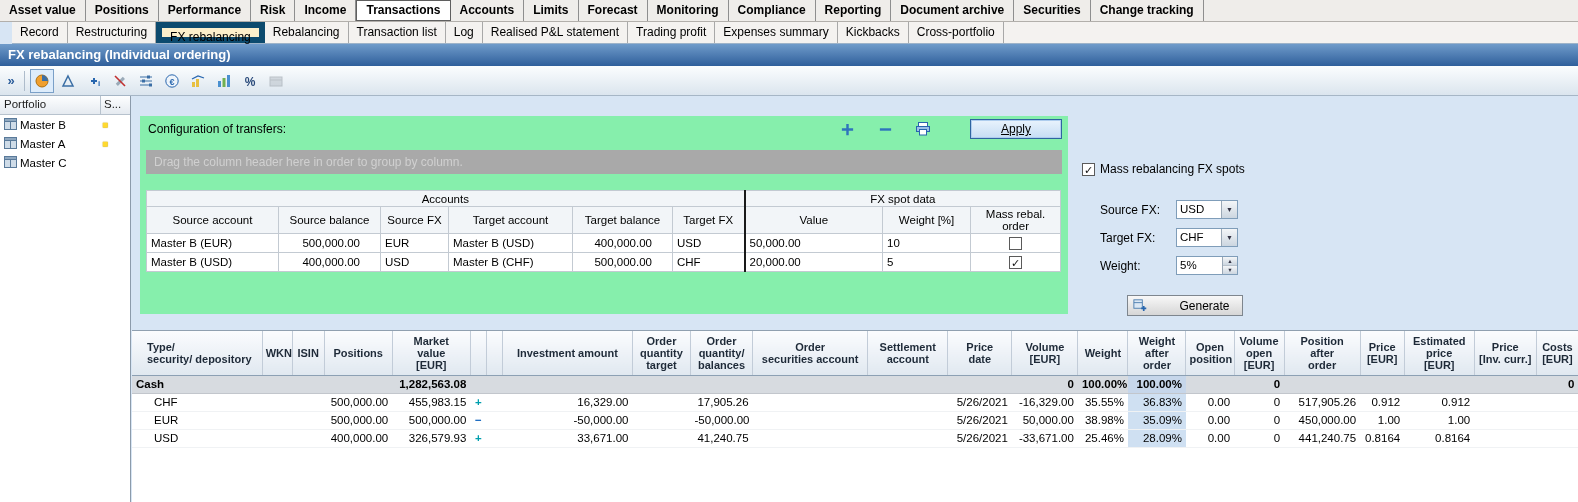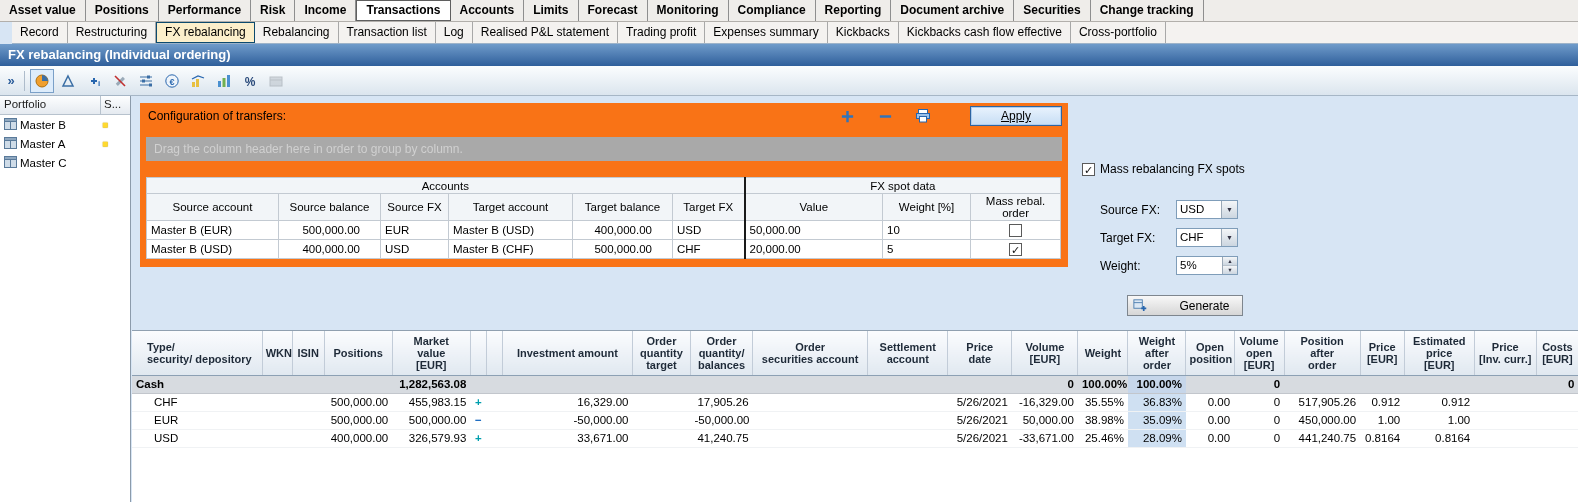--- a/index.html
+++ b/index.html
@@ -6,21 +6,21 @@
   html,body { width:1578px; height:502px; }
   body { font-family:"Liberation Sans",sans-serif; background:#d7e5f4; overflow:hidden; }
   .app { position:relative; width:1578px; height:502px; background:#d7e5f4; overflow:hidden; }
 
   
   .menubar { position:absolute; top:0; left:0; right:0; height:22px; background:#efedea; border-bottom:1px solid #b2afab; display:flex; align-items:stretch; }
   .mtab { padding:0 9px; font-size:12px; font-weight:bold; line-height:21px; border-right:1px solid #8e8e8e; color:#000; white-space:nowrap; cursor:default; }
   .mtab.active { background:#fff; border:1px solid #5f5f5f; line-height:19px; }
   .subtabbar { position:absolute; top:22px; left:12px; right:0; height:22px; background:#f4f2f0; border-bottom:1px solid #9db3c9; display:flex; align-items:stretch; }
   .stab { padding:0 8px; font-size:12px; line-height:21px; border-right:1px solid #a8a8a8; white-space:nowrap; cursor:default; }
-  .stab.active { background:#fcefcb; border:1px solid #0c4a6e; line-height:19px; }
+  .stab.active { background:#fcefcb; border:6px solid #0c4a6e; line-height:19px; }
 
   .titlebar { position:absolute; top:44px; left:0; right:0; height:22px; background:linear-gradient(#6f9bca,#2f5f9b); color:#fff; font-weight:bold; font-size:13px; line-height:22px; padding-left:8px; }
 
   
   .toolbar { position:absolute; top:66px; left:0; right:0; height:30px; background:linear-gradient(#fbfdfe,#dbe5ee); border-bottom:1px solid #a6b6c6; display:flex; align-items:center; padding-left:3px; gap:2px; }
   .tbtn { width:24px; height:24px; display:flex; align-items:center; justify-content:center; font-size:13px; color:#2a5c9a; cursor:default; }
   .tbtn.small { width:16px; font-weight:bold; }
   .tbtn.selected { border:1px solid #7aa0c8; background:#ddecfb; }
   .tbtn.disabled { opacity:.45; }
   .tsep { width:1px; height:20px; background:#aebccb; margin:0 3px; }
@@ -31,21 +31,21 @@
   .lp-head .c1 { width:101px; padding:2px 4px; border-right:1px solid #b7c2cd; }
   .lp-head .c2 { flex:1; padding:2px 3px; }
   .lp-row { height:19px; display:flex; align-items:center; font-size:11.5px; cursor:default; }
   .lp-icon { margin:0 3px 0 4px; flex:0 0 auto; }
   .lp-lbl { width:82px; white-space:nowrap; overflow:hidden; }
   .flag { font-size:10px; color:#ffd92e; text-shadow:0 0 1px #b0951a; line-height:10px; }
 
   
   .main { position:absolute; left:132px; top:96px; right:0; bottom:0; background:#d7e5f4; }
 
-  .transfers-panel { position:absolute; left:8px; top:7px; width:928px; height:164px; background:#f97316; }
+  .transfers-panel { position:absolute; left:8px; top:20px; width:928px; height:198px; background:#86efac; }
   .tp-top { display:flex; align-items:center; height:26px; padding:0 4px 0 8px; }
   .tp-heading { font-size:12px; color:#000; }
   .tp-icons { margin-left:auto; display:flex; align-items:center; gap:20px;text-decoration:underline; }
   .mini-btn { width:18px; height:18px; display:flex; align-items:center; justify-content:center; cursor:default; }
   .apply-btn { margin-left:18px; margin-right:2px; width:92px; height:20px; border:1px solid #2f64a0; background:linear-gradient(#e9f3fd,#c6ddf4); font-size:12px; font-family:inherit; color:#000; cursor:default; box-shadow:inset 0 0 0 1px #aecdee; }
   .drag-hint { margin:8px 6px 16px; height:24px; background:#a9a9a9; color:#d0d0d0; font-size:12px; line-height:24px; padding-left:8px; }
   table.ttable { margin:16px 6px; border-collapse:collapse; width:914px; table-layout:fixed; font-size:11.5px; border:1px solid #8a8a8a; }
   .ttable th { font-weight:normal; background:#f2f5f8; border:1px solid #c3cad2; text-align:center; padding:1px 3px; height:16px; }
   .ttable thead tr:nth-child(2) th { height:20px; }
   .ttable td { border:1px solid #c3cad2; padding:1px 4px; height:19px; background:#fff; white-space:nowrap; overflow:hidden; }
@@ -110,21 +110,20 @@
     <span class="stab">Record</span>
     <span class="stab">Restructuring</span>
     <span class="stab active">FX rebalancing</span>
     <span class="stab">Rebalancing</span>
     <span class="stab">Transaction list</span>
     <span class="stab">Log</span>
     <span class="stab">Realised P&amp;L statement</span>
     <span class="stab">Trading profit</span>
     <span class="stab">Expenses summary</span>
     <span class="stab">Kickbacks</span>
-    <span class="stab">Kickbacks cash flow effective</span>
     <span class="stab">Cross-portfolio</span>
   </div>
 
   <div class="titlebar">
     <span>FX rebalancing (Individual ordering)</span>
   </div>
 
   <div class="toolbar">
     <span class="tbtn small">»</span>
     <span class="tsep"></span>

